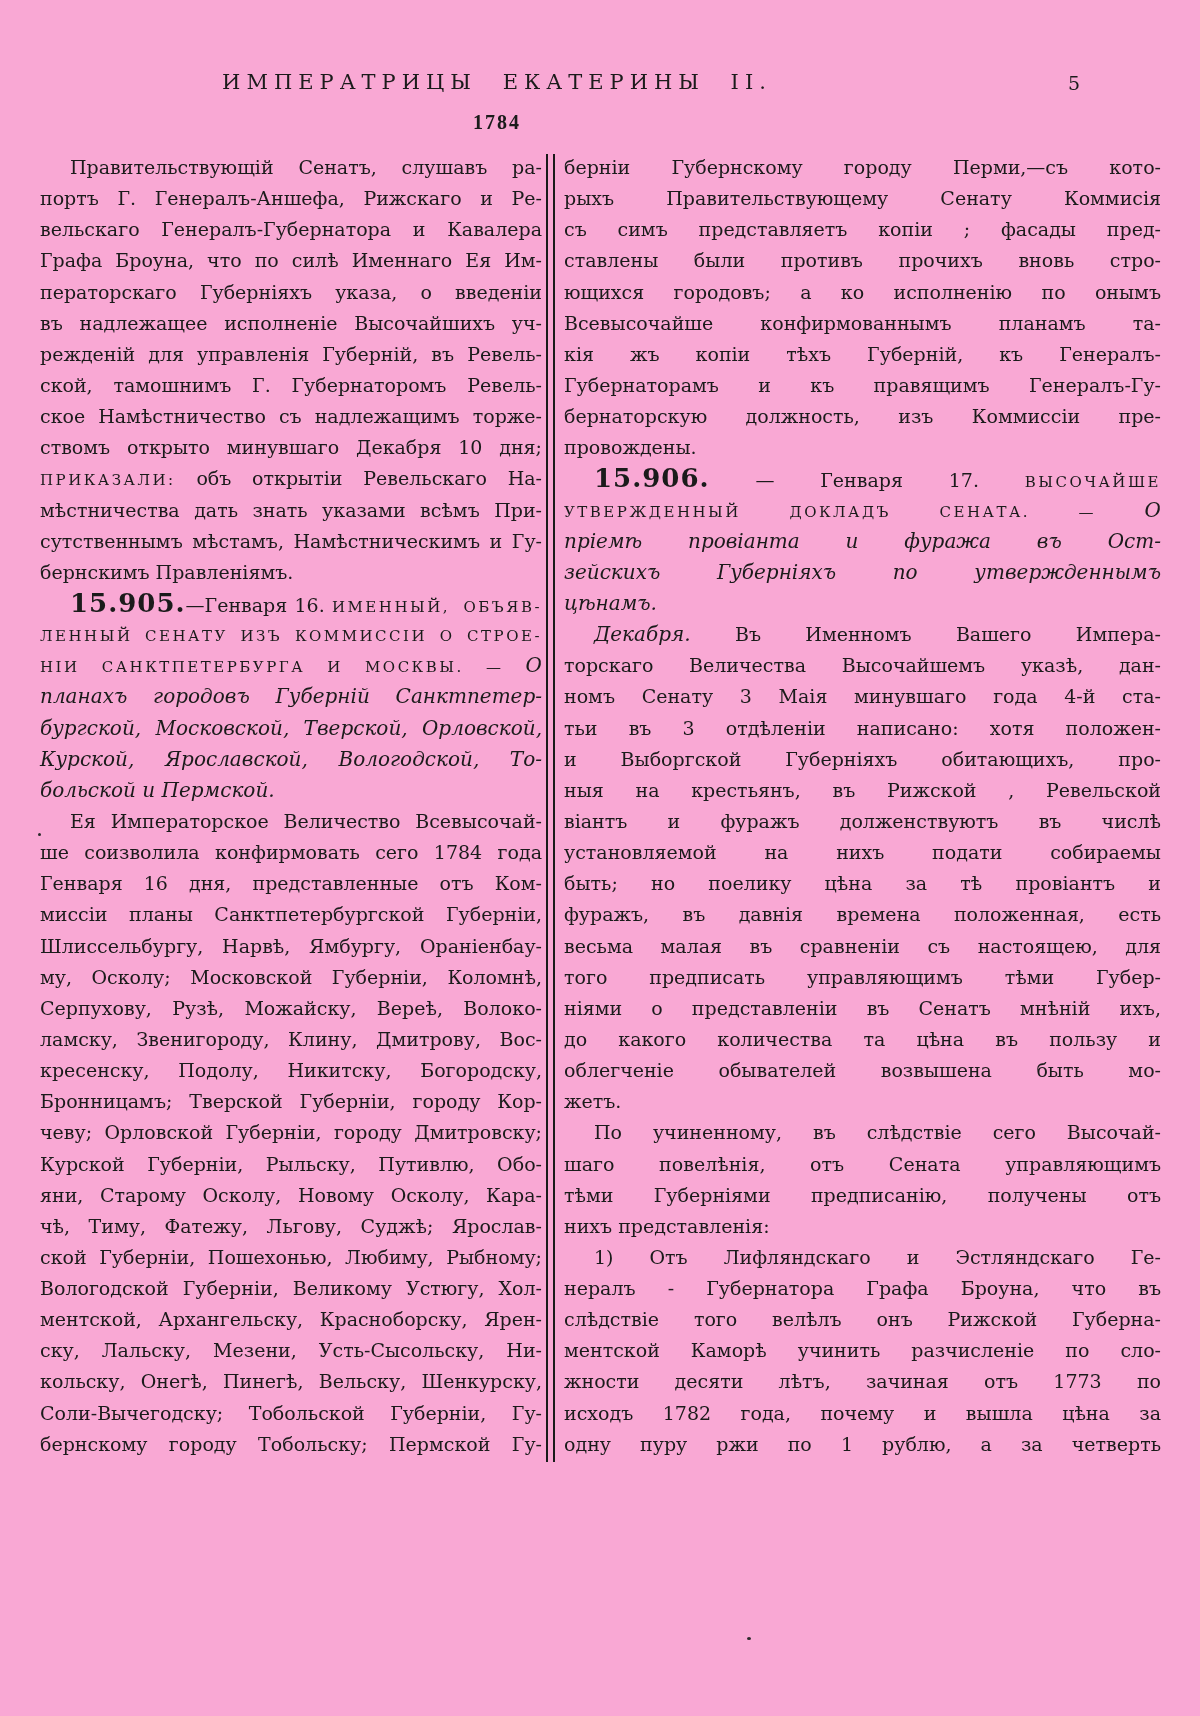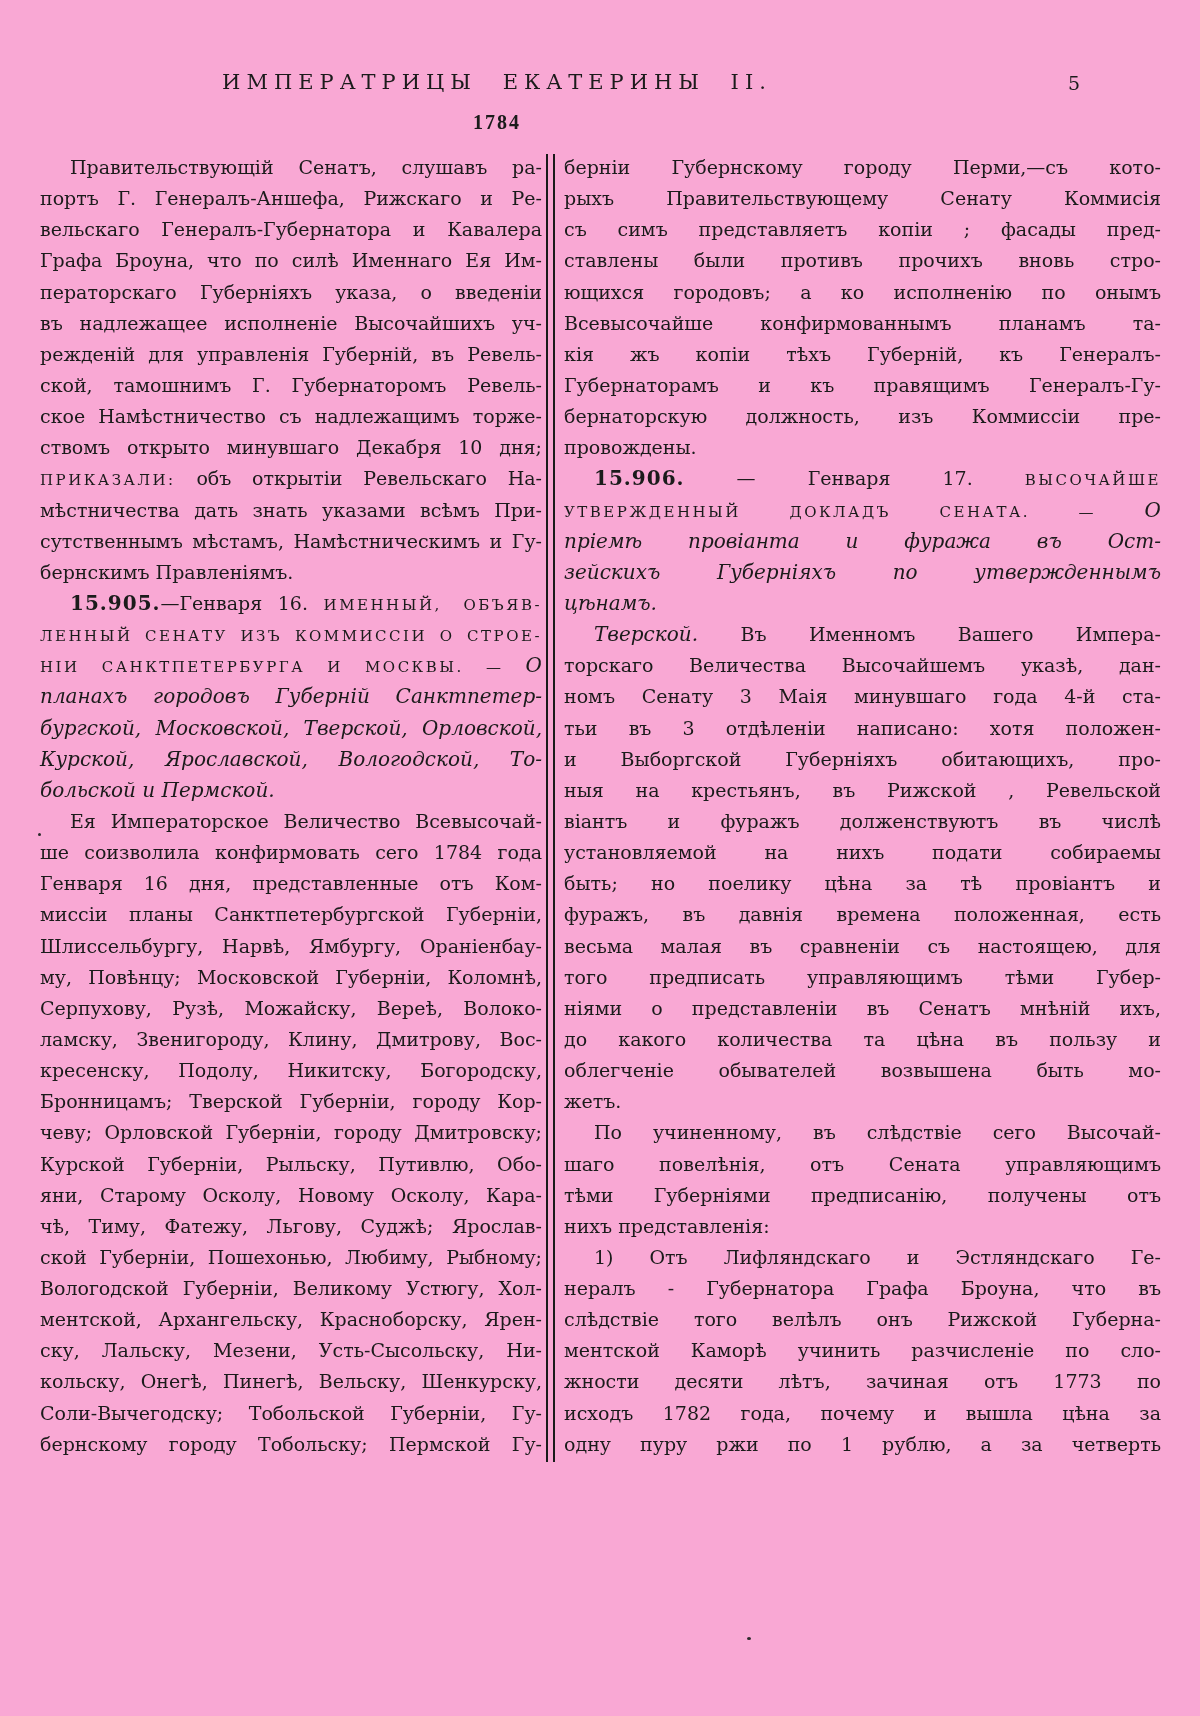--- a/index.html
+++ b/index.html
@@ -27,21 +27,21 @@
     border-left:2px solid #1a1a1a; border-right:2px solid #1a1a1a;
   }
   .line {
     height:31.15px; line-height:31.15px; font-size:19px;
     text-align:justify; text-align-last:justify;
     white-space:nowrap;
   }
   .line.nojust { text-align-last:left; }
   .line.indent { text-indent:30px; }
   .seg-n { }
-  .seg-b { font-weight:bold; font-size:20px; letter-spacing:1px; }
+  .seg-b { font-weight:bold; font-size:26px; letter-spacing:1px; }
   .seg-c { font-size:15px; letter-spacing:2.5px; word-spacing:5px; }
   .seg-i { font-style:italic; font-size:20px; }
   .speck { position:absolute; background:#2a2a2a; border-radius:50%; }
   .speck-a { left:38px;  top:833px;  width:3px; height:3px; }
   .speck-b { left:747px; top:1637px; width:4px; height:3px; }
 </style>
 </head>
 <body>
 
 <div class="page">
@@ -70,21 +70,21 @@
         <div class="line"><span class="seg-c">НІИ САНКТПЕТЕРБУРГА И МОСКВЫ. — </span><span class="seg-i">О</span></div>
         <div class="line"><span class="seg-i">планахъ городовъ Губерній Санктпетер-</span></div>
         <div class="line"><span class="seg-i">бургской, Московской, Тверской, Орловской,</span></div>
         <div class="line"><span class="seg-i">Курской, Ярославской, Вологодской, То-</span></div>
         <div class="line nojust"><span class="seg-i">больской и Пермской.</span></div>
         <div class="line indent"><span class="seg-n">Ея Императорское Величество Всевысочай-</span></div>
         <div class="line"><span class="seg-n">ше соизволила конфирмовать сего 1784 года</span></div>
         <div class="line"><span class="seg-n">Генваря 16 дня, представленные отъ Ком-</span></div>
         <div class="line"><span class="seg-n">миссіи планы Санктпетербургской Губерніи,</span></div>
         <div class="line"><span class="seg-n">Шлиссельбургу, Нарвѣ, Ямбургу, Ораніенбау-</span></div>
-        <div class="line"><span class="seg-n">му, Повѣнцу; Московской Губерніи, Коломнѣ,</span></div>
+        <div class="line"><span class="seg-n">му, Осколу; Московской Губерніи, Коломнѣ,</span></div>
         <div class="line"><span class="seg-n">Серпухову, Рузѣ, Можайску, Вереѣ, Волоко-</span></div>
         <div class="line"><span class="seg-n">ламску, Звенигороду, Клину, Дмитрову, Вос-</span></div>
         <div class="line"><span class="seg-n">кресенску, Подолу, Никитску, Богородску,</span></div>
         <div class="line"><span class="seg-n">Бронницамъ; Тверской Губерніи, городу Кор-</span></div>
         <div class="line"><span class="seg-n">чеву; Орловской Губерніи, городу Дмитровску;</span></div>
         <div class="line"><span class="seg-n">Курской Губерніи, Рыльску, Путивлю, Обо-</span></div>
         <div class="line"><span class="seg-n">яни, Старому Осколу, Новому Осколу, Кара-</span></div>
         <div class="line"><span class="seg-n">чѣ, Тиму, Фатежу, Льгову, Суджѣ; Ярослав-</span></div>
         <div class="line"><span class="seg-n">ской Губерніи, Пошехонью, Любиму, Рыбному;</span></div>
         <div class="line"><span class="seg-n">Вологодской Губерніи, Великому Устюгу, Хол-</span></div>
@@ -104,21 +104,21 @@
         <div class="line"><span class="seg-n">Всевысочайше конфирмованнымъ планамъ та-</span></div>
         <div class="line"><span class="seg-n">кія жъ копіи тѣхъ Губерній, къ Генералъ-</span></div>
         <div class="line"><span class="seg-n">Губернаторамъ и къ правящимъ Генералъ-Гу-</span></div>
         <div class="line"><span class="seg-n">бернаторскую должность, изъ Коммиссіи пре-</span></div>
         <div class="line nojust"><span class="seg-n">провождены.</span></div>
         <div class="line indent"><span class="seg-b">15.906.</span><span class="seg-n"> — Генваря 17. </span><span class="seg-c">ВЫСОЧАЙШЕ</span></div>
         <div class="line"><span class="seg-c">УТВЕРЖДЕННЫЙ ДОКЛАДЪ СЕНАТА. — </span><span class="seg-i">О</span></div>
         <div class="line"><span class="seg-i">пріемѣ провіанта и фуража въ Ост-</span></div>
         <div class="line"><span class="seg-i">зейскихъ Губерніяхъ по утвержденнымъ</span></div>
         <div class="line nojust"><span class="seg-i">цѣнамъ.</span></div>
-        <div class="line indent"><span class="seg-i">Тверской.</span><span class="seg-n"> Въ Именномъ Вашего Импера-</span></div>
+        <div class="line indent"><span class="seg-i">Декабря.</span><span class="seg-n"> Въ Именномъ Вашего Импера-</span></div>
         <div class="line"><span class="seg-n">торскаго Величества Высочайшемъ указѣ, дан-</span></div>
         <div class="line"><span class="seg-n">номъ Сенату 3 Маія минувшаго года 4-й ста-</span></div>
         <div class="line"><span class="seg-n">тьи въ 3 отдѣленіи написано: хотя положен-</span></div>
         <div class="line"><span class="seg-n">и Выборгской Губерніяхъ обитающихъ, про-</span></div>
         <div class="line"><span class="seg-n">ныя на крестьянъ, въ Рижской , Ревельской</span></div>
         <div class="line"><span class="seg-n">віантъ и фуражъ долженствуютъ въ числѣ</span></div>
         <div class="line"><span class="seg-n">установляемой на нихъ подати собираемы</span></div>
         <div class="line"><span class="seg-n">быть; но поелику цѣна за тѣ провіантъ и</span></div>
         <div class="line"><span class="seg-n">фуражъ, въ давнія времена положенная, есть</span></div>
         <div class="line"><span class="seg-n">весьма малая въ сравненіи съ настоящею, для</span></div>

